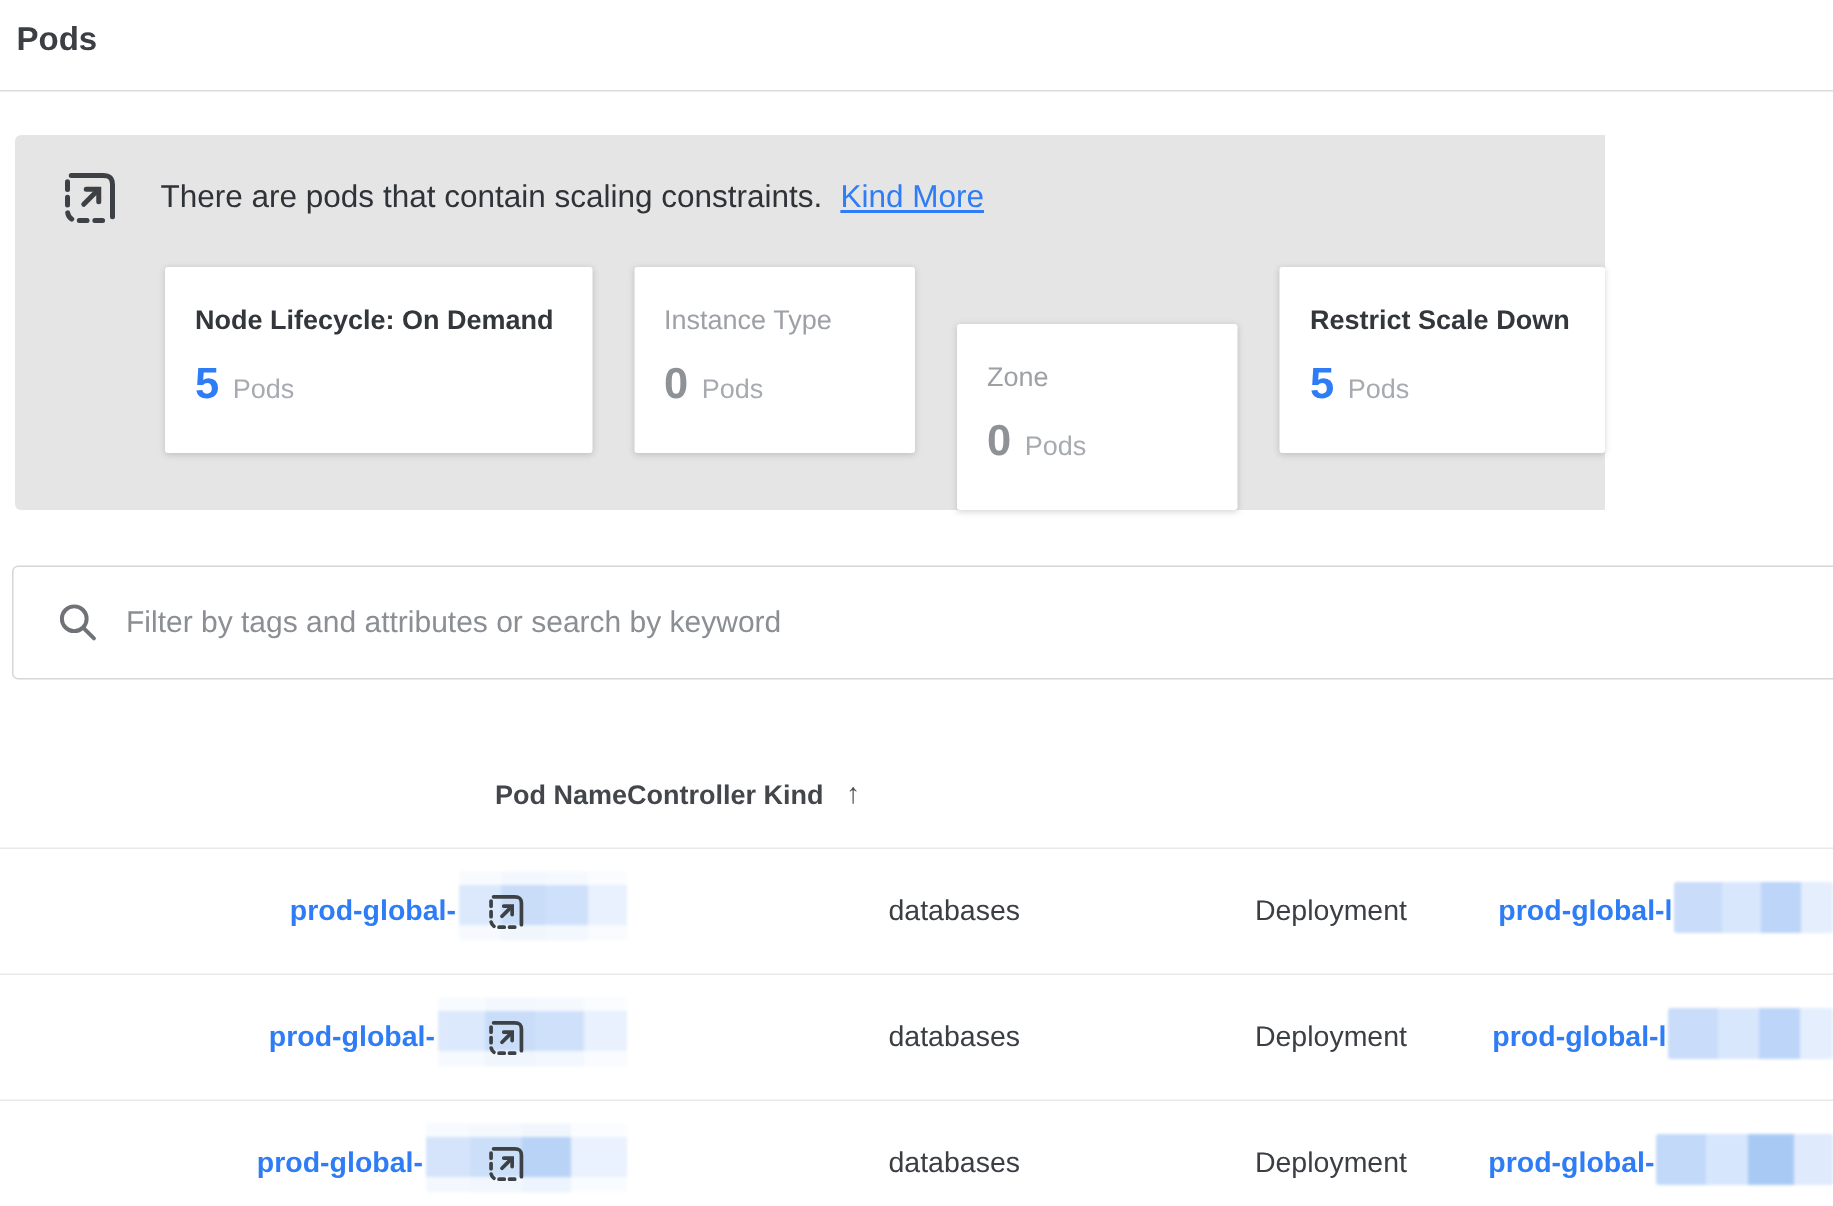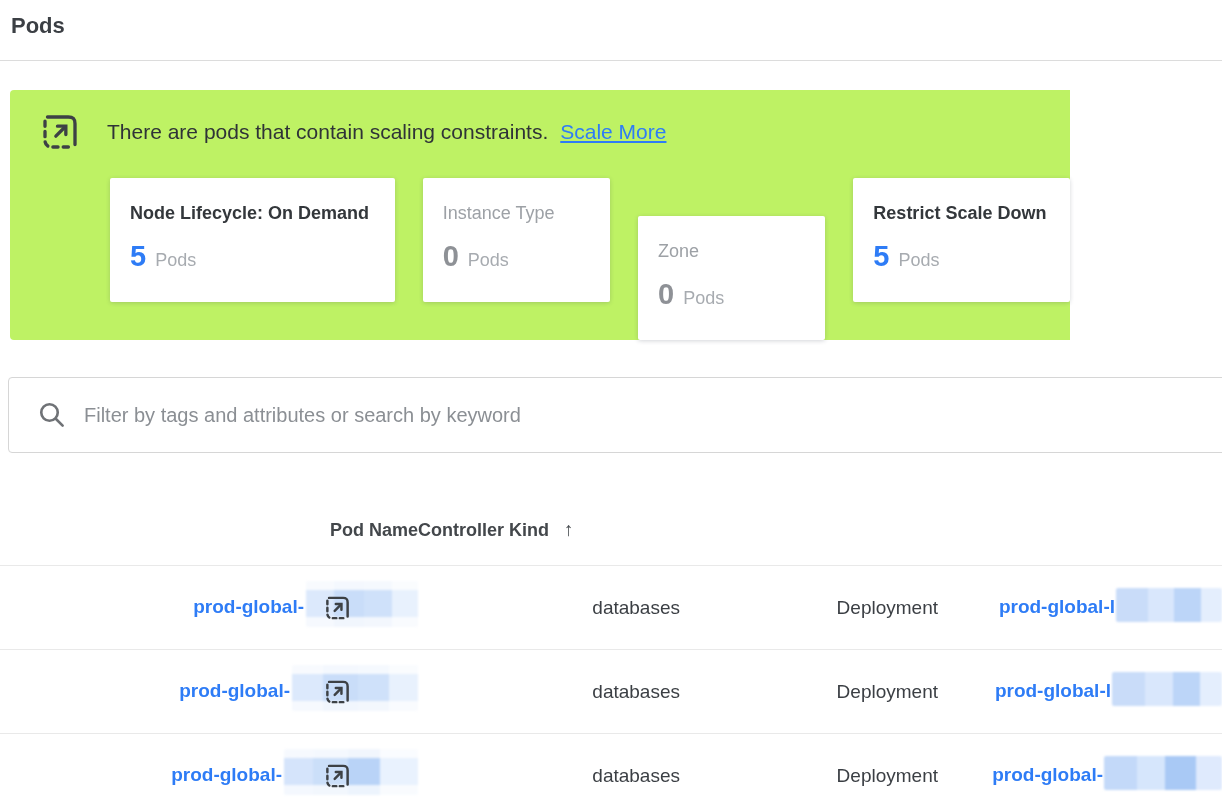--- a/index.html
+++ b/index.html
@@ -24,21 +24,21 @@
     margin-top: 18px;
     height: 1px;
     background: #dcdcdc;
   }
 
   
   .banner {
     margin: 29px 0 0 10px;
     width: 1060px;
     height: 250px;
-    background: #bef264;
+    background: #e5e5e5;
     border-radius: 4px 0 0 4px;
   }
   .banner-head {
     display: flex;
     align-items: center;
     padding: 22px 0 0 30px;
   }
   .icon-scaleout { display: inline-flex; flex: 0 0 auto; }
   .icon-scaleout.lg svg { width: 40px; height: 40px; }
   .icon-scaleout.sm svg { width: 27px; height: 27px; }
@@ -211,21 +211,21 @@
     <div class="banner-head">
       <span class="icon-scaleout lg">
         <svg viewBox="0 0 24 24" fill="none" stroke="#3d4145" stroke-width="2" stroke-linecap="round">
           <path d="M4.5 3 H17 C20 3 21 4 21 7 V19.5"></path>
           <path d="M3 5.5 V17 C3 19.5 4.5 21 7 21 H18.5" stroke-dasharray="3.1 3.1"></path>
           <path d="M9.5 14.5 L15 9"></path>
           <path d="M10.5 8.5 H15.5 V13.5"></path>
         </svg>
       </span>
       <span class="banner-msg">There are pods that contain scaling constraints.</span>
-      <a class="learn-more">Scale More</a>
+      <a class="learn-more">Kind More</a>
     </div>
 
     <div class="cards">
       <div class="card w1">
         <div class="card-title">Node Lifecycle: On Demand</div>
         <div class="card-count">
           <span class="card-num">5</span>
           <span class="card-unit">Pods</span>
         </div>
       </div>

